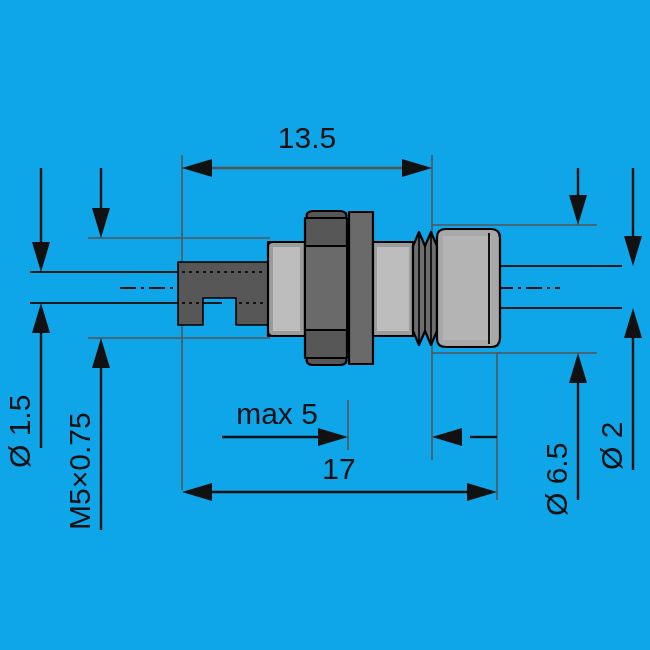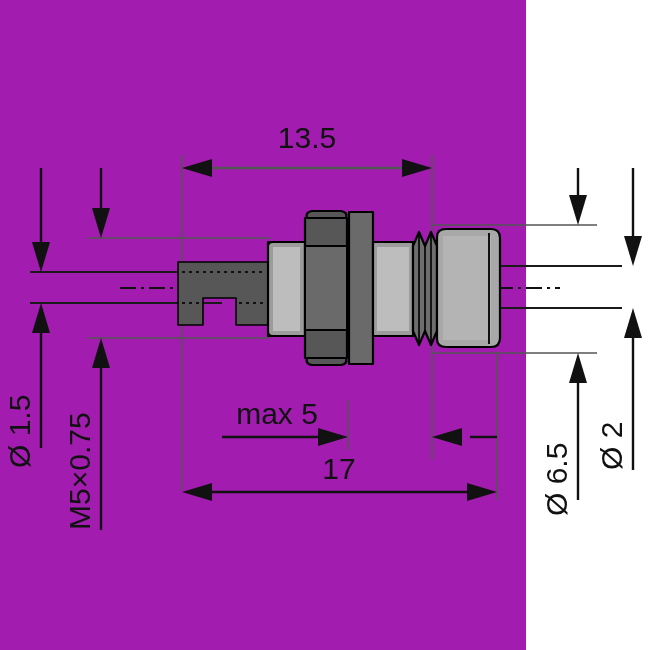--- a/index.html
+++ b/index.html
@@ -8,23 +8,23 @@
     background: #ffffff;
   }
   body {
     width: 650px;
     height: 650px;
     overflow: hidden;
     font-family: "Liberation Sans", sans-serif;
   }
   #drawing-root {
     position: relative;
-    width: 526px;
+    width: 650px;
     height: 650px;
-    background: #a21caf;
+    background: #0ea5e9;
   }
   svg.tech-drawing {
     display: block;
     width: 650px;
     height: 650px;
   }
   .dim-text {
     font-family: "Liberation Sans", sans-serif;
     font-size: 30px;
     fill: #111111;

